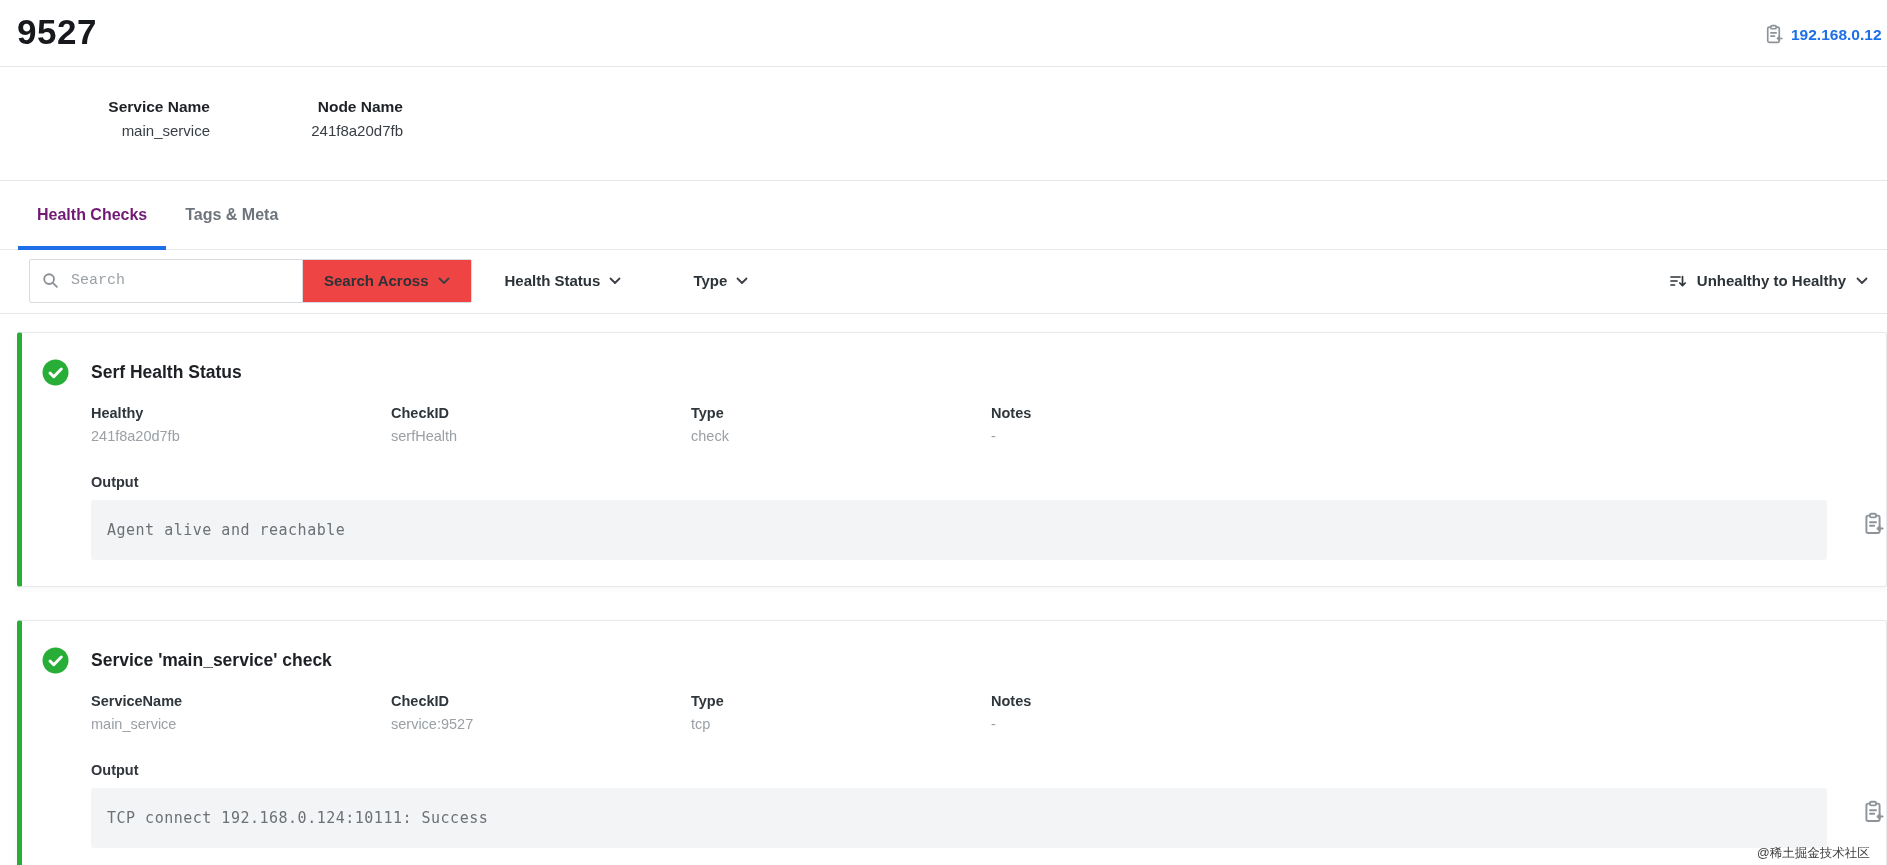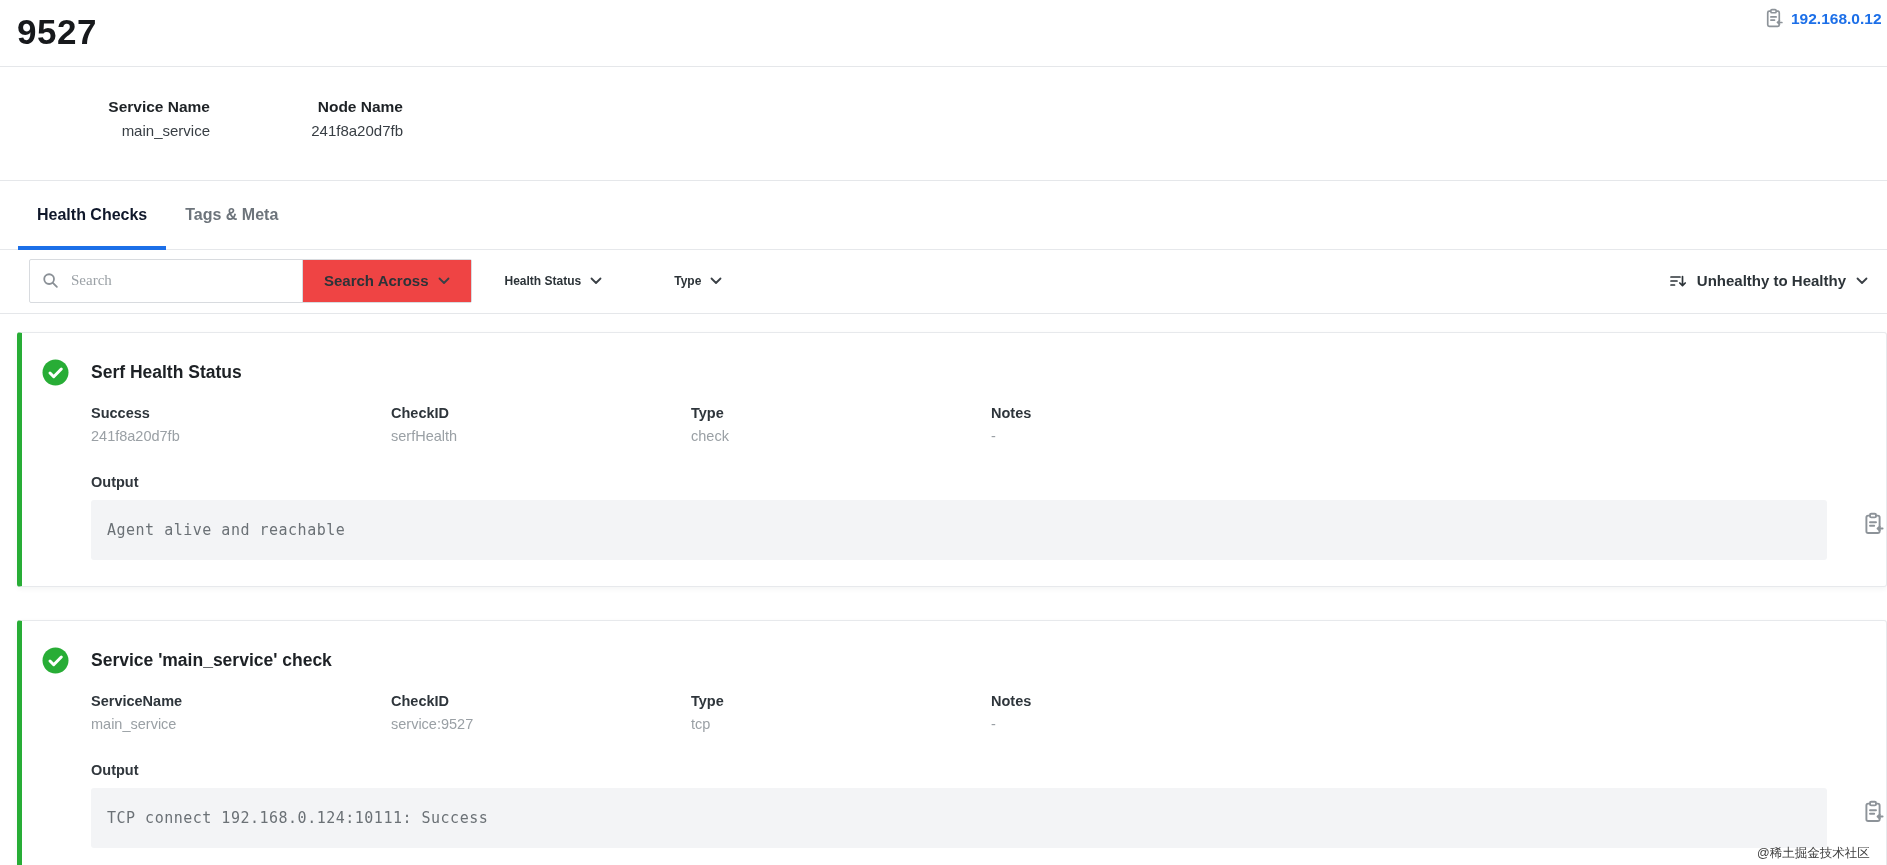--- a/index.html
+++ b/index.html
@@ -2,46 +2,46 @@
 <html><head>
 <meta charset="utf-8">
 <style>
   html,body{margin:0;padding:0;}
   body{font-family:"Liberation Sans", sans-serif; background:#fff;}
   .page{position:relative; width:1887px; height:865px; overflow:hidden; background:#fff;}
 
   
   .header{position:relative; padding:12px 12px 0 17px; height:66px; box-sizing:border-box;}
   .page-title{font-size:35px; line-height:40px; font-weight:700; color:#17191c; letter-spacing:0.5px;}
-  .header-link{position:absolute; top:8px; left:1763px; display:flex; align-items:center; gap:7px; white-space:nowrap;}
+  .header-link{position:absolute; top:24px; left:1763px; display:flex; align-items:center; gap:7px; white-space:nowrap;}
   .header-link .ip{color:#1c6fe8; font-size:15.5px; font-weight:700;}
 
   .divider{border:none; border-top:1px solid #e5e7ea; margin:0;}
 
   
   .meta-row{display:flex; padding:30px 0 0 17px;}
   .meta-item{width:193px;text-align:right;}
   .meta-label{font-size:15.5px; font-weight:700; color:#1d2125; line-height:19px;}
   .meta-value{margin-top:5px; font-size:15px; color:#383e44; line-height:19px;}
   .meta-spacer{height:40px;}
 
   
   .tabs{display:flex; padding-left:18px; border-bottom:1px solid #e6e8eb;}
   .tab{position:relative; padding:22px 19px 22px 19px; font-size:16px; font-weight:700; color:#6d747b; line-height:24px; cursor:pointer;}
-  .tab.active{color:#0f172a;}
+  .tab.active{color:#701a75;}
   .tab.active::after{content:""; position:absolute; left:0; right:0; bottom:-1px; height:4px; background:#1c6fe8;}
 
   
   .toolbar{display:flex; align-items:center; height:45px; margin-top:8px; padding-left:29px;}
   .search-combo{display:flex; align-items:stretch; height:44px; box-sizing:border-box; border:1px solid #d8dbdf; border-radius:2px; background:#fff;}
   .search-input-wrap{display:flex; align-items:center; gap:10px; padding:0 12px; width:272px; box-sizing:border-box;}
-  .search-input{border:none; outline:none; flex:1; font-size:15px; color:#2c3338; font-family:Liberation Serif, serif; background:transparent;}
+  .search-input{border:none; outline:none; flex:1; font-size:15px; color:#2c3338; font-family:Liberation Mono, monospace; background:transparent;}
   .search-input::placeholder{color:#9ba1a6;}
   .search-across{display:flex; align-items:center; gap:9px; padding:0 21px; background:#ef4444; border-left:1px solid #d8dbdf; font-size:15px; font-weight:700; color:#2c3338; cursor:pointer;}
-  .filter-dd{display:flex; align-items:center; gap:9px; font-size:12px; font-weight:700; color:#2c3338; cursor:pointer;}
+  .filter-dd{display:flex; align-items:center; gap:9px; font-size:15px; font-weight:700; color:#2c3338; cursor:pointer;}
   .dd-health{margin-left:33px;}
   .dd-type{margin-left:72px;}
   .sort-dd{margin-left:auto; margin-right:19px; display:flex; align-items:center; gap:10px; font-size:15px; font-weight:700; color:#2c3338; cursor:pointer;}
   .toolbar-divider{margin-top:10px;}
 
   
   .card{position:relative; margin-left:17px; width:1870px; box-sizing:border-box; background:#fff;
         border:1px solid #e7e9ec; border-left:5px solid #28ad36; border-radius:3px;
         box-shadow:0 2px 5px rgba(40,50,60,0.05); padding:0 0 26px 69px;}
   .card-1{margin-top:18px;}
@@ -161,21 +161,21 @@
   <div class="card card-1">
     <span class="check-icon">
       <svg class="icon-svg" width="27" height="27" viewBox="0 0 27 27">
         <circle cx="13.5" cy="13.5" r="13" fill="#28ad36"></circle>
         <path d="M8 14 l3.7 3.7 L19.3 10" fill="none" stroke="#fff" stroke-width="3" stroke-linecap="round" stroke-linejoin="round"></path>
       </svg>
     </span>
     <div class="check-title">Serf Health Status</div>
     <div class="fields">
       <div class="field">
-        <div class="field-label">Success</div>
+        <div class="field-label">Healthy</div>
         <div class="field-value">241f8a20d7fb</div>
       </div>
       <div class="field">
         <div class="field-label">CheckID</div>
         <div class="field-value">serfHealth</div>
       </div>
       <div class="field">
         <div class="field-label">Type</div>
         <div class="field-value">check</div>
       </div>

